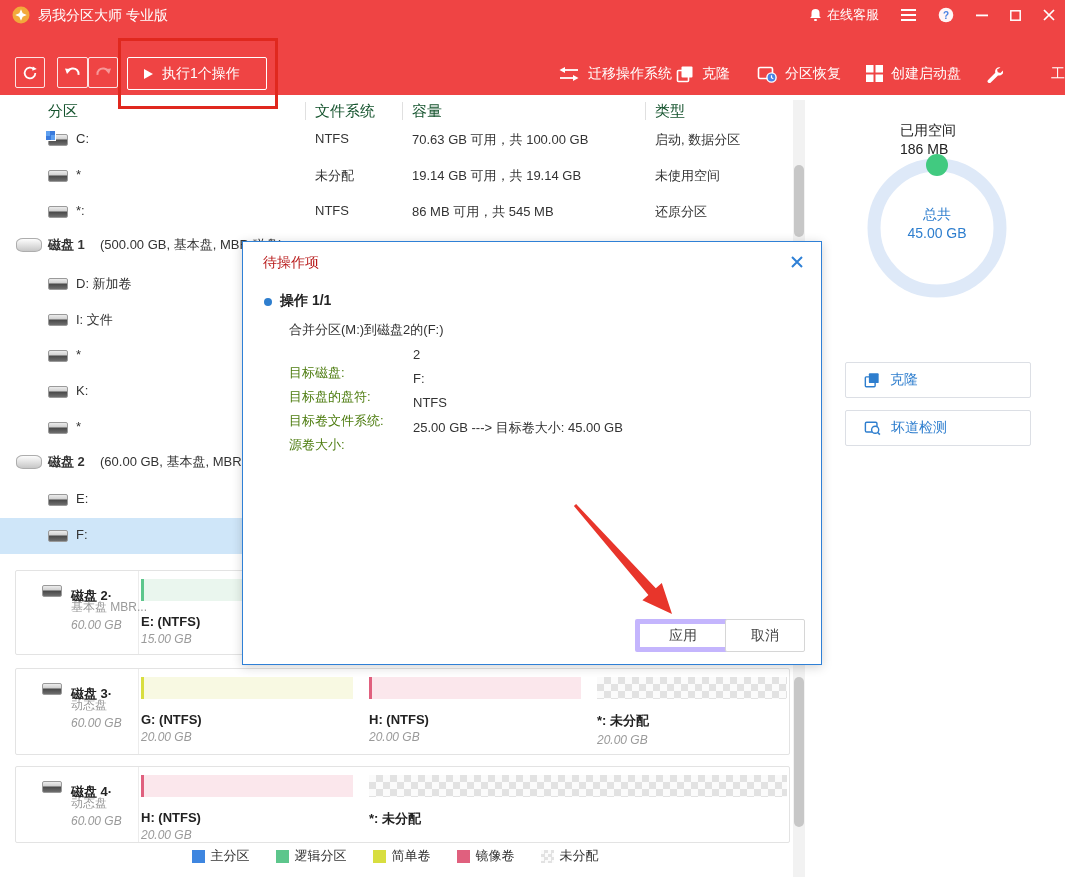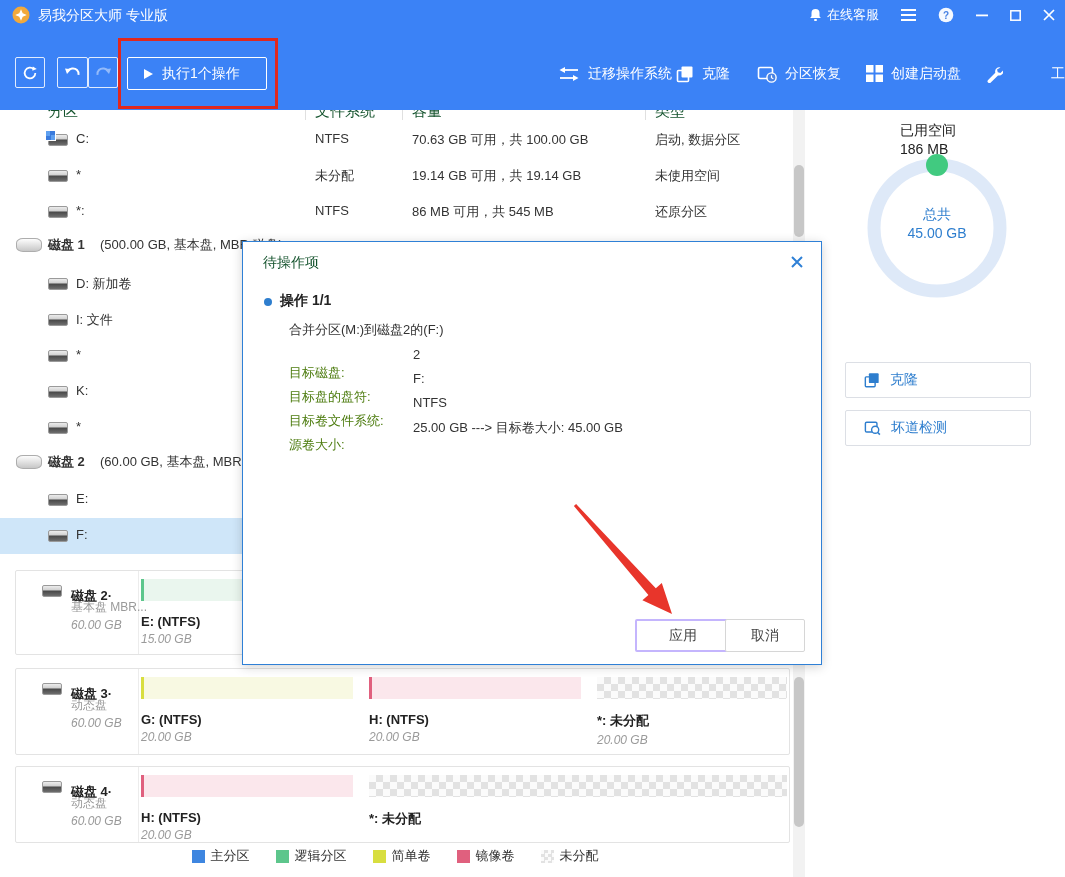--- a/index.html
+++ b/index.html
@@ -1,19 +1,19 @@
 <!DOCTYPE html>
 <html><head>
 <meta charset="utf-8">
 <style>
   html,body{margin:0;padding:0;background:#fff;}
   #app{position:relative;width:1065px;height:877px;overflow:hidden;background:#fff;
        font-family:"Liberation Sans","DejaVu Sans",sans-serif;font-size:13px;color:#333;}
   
-  .bluehead{position:absolute;left:0;top:0;width:1065px;height:110px;background:#3b82f6;z-index:4;}
+  .bluehead{position:absolute;left:0;top:0;width:1065px;height:95px;background:#ef4444;z-index:4;}
   .titlebar{position:absolute;left:0;top:0;width:100%;height:30px;}
   .app-logo{position:absolute;left:12px;top:6px;width:18px;height:18px;}
   .app-title{position:absolute;left:38px;top:7px;color:#fff;font-size:14px;white-space:nowrap;}
   .tb-right{position:absolute;right:10px;top:0;height:30px;display:flex;align-items:center;gap:22px;}
   .tb-right .itm{display:flex;align-items:center;gap:5px;color:#fff;font-size:13px;cursor:default;}
   
   .tool-btn{position:absolute;top:57px;height:31px;border:1px solid rgba(255,255,255,.85);border-radius:2px;
             display:flex;align-items:center;justify-content:center;box-sizing:border-box;}
   .exec-btn{position:absolute;left:127px;top:57px;width:140px;height:33px;border:1px solid #fff;border-radius:2px;
             display:flex;align-items:center;gap:9px;padding-left:16px;box-sizing:border-box;color:#fff;font-size:14px;}
@@ -62,30 +62,30 @@
   .sw{width:13px;height:13px;}
   
   .rpanel{position:absolute;left:806px;top:95px;width:259px;height:782px;background:#fff;z-index:1;}
   .used-label{position:absolute;left:94px;top:26px;font-size:14px;color:#222;line-height:19px;white-space:nowrap;}
   .ring-center{position:absolute;left:51px;top:110px;width:160px;text-align:center;color:#2e7ece;font-size:14px;line-height:19px;}
   .side-btn{position:absolute;left:39px;width:186px;height:36px;border:1px solid #dcdfe5;border-radius:2px;background:#fff;
             display:flex;align-items:center;gap:10px;padding-left:18px;box-sizing:border-box;color:#2e7ece;font-size:14px;cursor:default;}
   
   .dialog{position:absolute;left:242px;top:241px;width:580px;height:424px;background:#fff;border:1px solid #2f80d6;
           box-shadow:0 2px 10px rgba(0,0,0,.18);z-index:20;box-sizing:border-box;}
-  .dlg-title{position:absolute;left:20px;top:12px;font-size:14px;color:#14532d;}
+  .dlg-title{position:absolute;left:20px;top:12px;font-size:14px;color:#b91c1c;}
   .dlg-close{position:absolute;right:16px;top:12px;width:16px;height:16px;}
   .dlg-bullet{position:absolute;left:21px;top:56px;width:8px;height:8px;border-radius:50%;background:#2e7ece;}
   .dlg-op{position:absolute;left:37px;top:50px;font-size:14px;font-weight:bold;color:#222;}
   .dlg-desc{position:absolute;left:46px;top:79px;font-size:13px;color:#333;}
   .dlg-field-label{position:absolute;left:46px;font-size:13px;color:#4d7c0f;white-space:nowrap;margin-top:17px;}
   .dlg-field-value{position:absolute;left:170px;font-size:13px;color:#333;white-space:nowrap;}
   .dlg-btn{position:absolute;top:377px;height:33px;background:#fff;border-radius:2px;font-size:14px;color:#444;
            display:flex;align-items:center;justify-content:center;box-sizing:border-box;}
-  .apply{left:392px;width:96px;border:2px solid #c4b5fd;}
+  .apply{left:392px;width:96px;border:5px solid #c4b5fd;}
   .cancel{left:482px;width:80px;border:1px solid #d6d6d6;}
   .arrow-svg{position:absolute;left:550px;top:490px;z-index:30;}
 </style>
 </head>
 <body>
 
 <div id="app">
 
   <div class="bluehead">
     <div class="titlebar">

